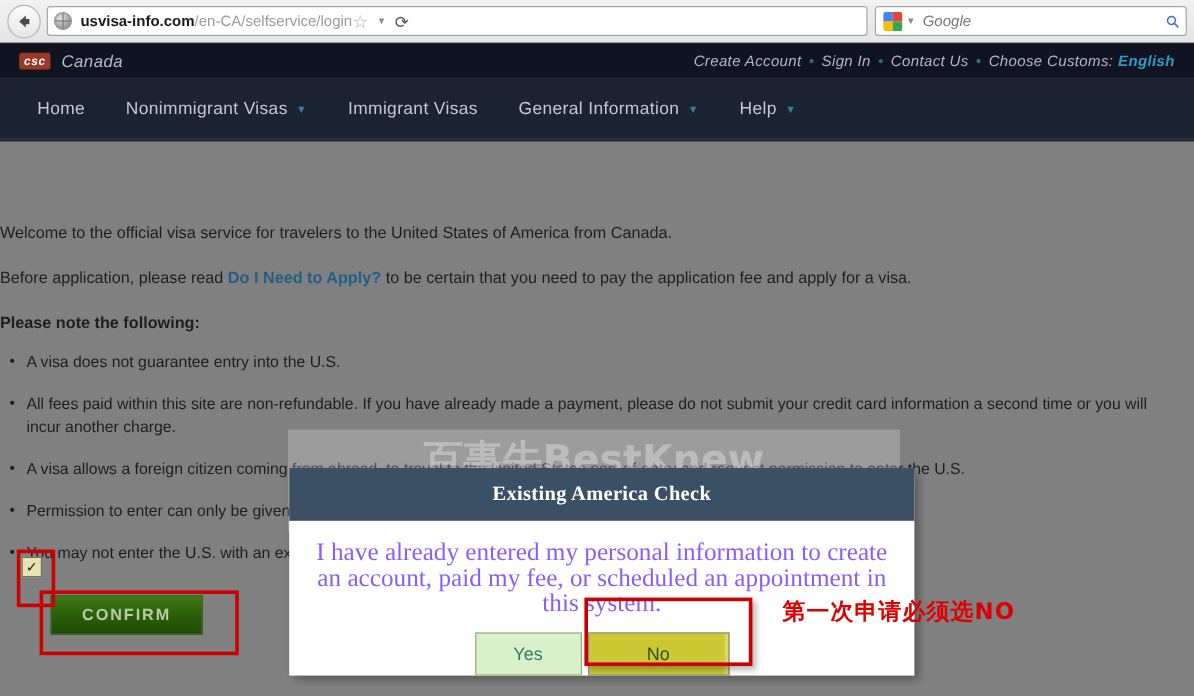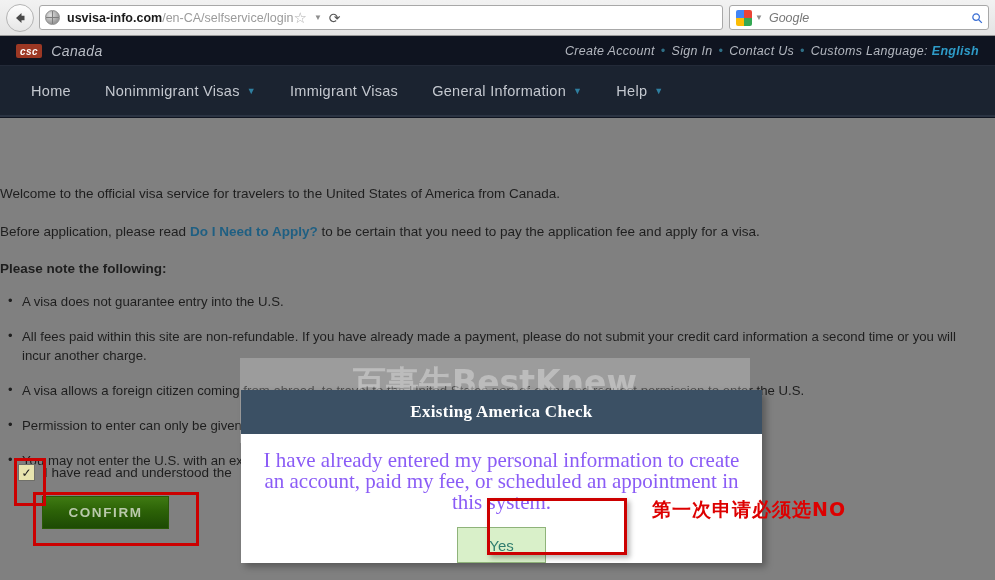--- a/index.html
+++ b/index.html
@@ -242,21 +242,21 @@
   <div class="topbar">
     <span class="csc-logo">csc</span>
     <span class="country">Canada</span>
     <div class="topbar-right">
       <a>Create Account</a>
       <span class="dot-sep">•</span>
       <a>Sign In</a>
       <span class="dot-sep">•</span>
       <a>Contact Us</a>
       <span class="dot-sep">•</span>
-      <span>Customs Language:</span>
+      <span>Choose Customs:</span>
       <span class="lang-val">English</span>
     </div>
   </div>
 
   <div class="mainnav">
     <div class="navitem">
       <span>Home</span>
     </div>
     <div class="navitem">
       <span>Nonimmigrant Visas</span>
@@ -294,36 +294,36 @@
       <li>You may not enter the U.S. with an expired visa.</li>
     </ul>
 
     <div class="watermark">
       <div class="wm1">百事牛BestKnew</div>
       <div class="wm2">www.BestKnew.com</div>
     </div>
 
     <div class="agree-row">
       <span class="chk">✓</span>
-      <span class="agree-label">I have read and understood the</span>
     </div>
 
     <div class="confirm-btn">CONFIRM</div>
 
     <div class="ann ann-chk"></div>
     <div class="ann ann-confirm"></div>
   </div>
 </div>
 
 <div class="modal">
   <div class="modal-head">
     <span class="modal-title">Existing America Check</span>
   </div>
   <div class="modal-body">
     <div class="modal-text">I have already entered my personal information to create an account, paid my fee, or scheduled an appointment in this system.</div>
     <div class="modal-btns">
       <div class="btn-yes">Yes</div>
+      <div class="btn-no">No</div>
     </div>
   </div>
 </div>
 
 <div class="ann ann-no"></div>
 <div class="cn-note">第一次申请必须选NO</div>
 
 </body></html>

